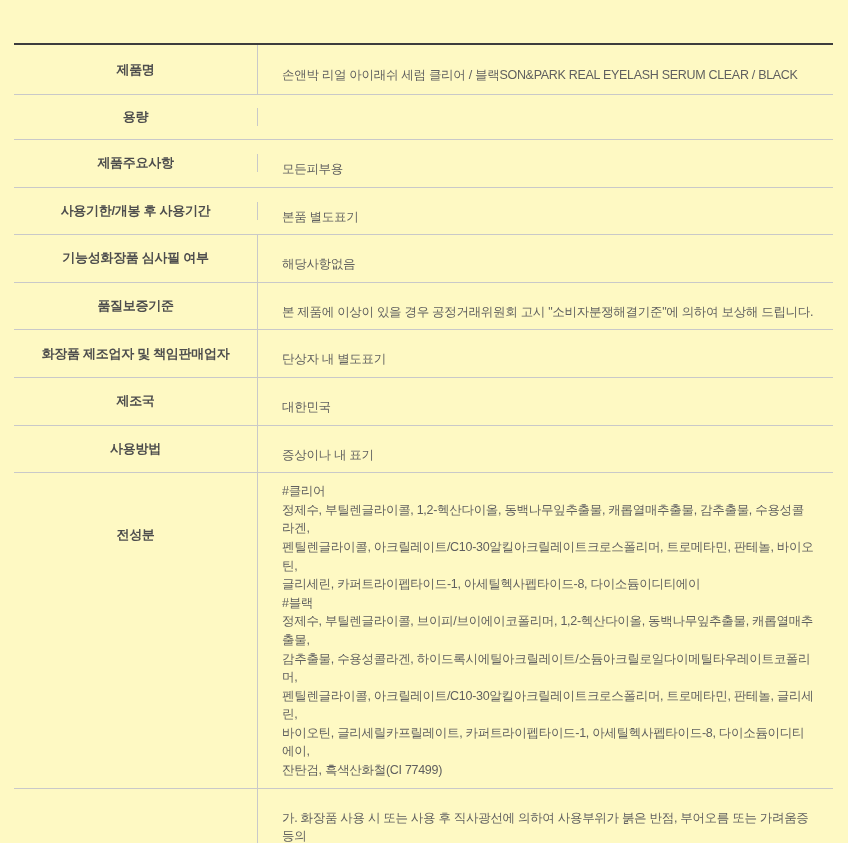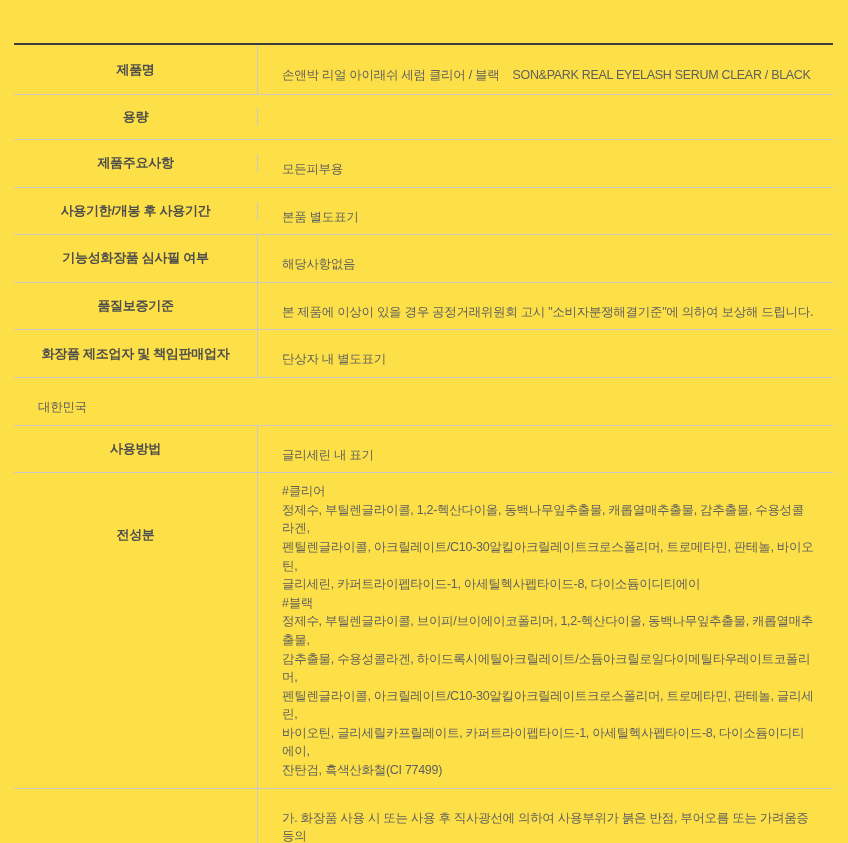--- a/index.html
+++ b/index.html
@@ -4,21 +4,21 @@
 <style>
   html, body {
     margin: 0;
     padding: 0;
     background: #ffffff;
     font-family: "Liberation Sans", "DejaVu Sans", sans-serif;
   }
   .page {
     width: 848px;
     height: 843px;
-    background: #fde047;
+    background: #fef9c3;
     position: relative;
     box-sizing: border-box;
   }
   .info-table {
     position: absolute;
     left: 14px;
     top: 43px;
     width: 819px;
     border-top: 2px solid #3d3d3d;
     border-bottom: 3px solid #3d3d3d;
@@ -63,21 +63,21 @@
   .row-ingredients { min-height: 208px; }
   .row-ingredients .cell-label {
     align-items: flex-start;
     padding-top: 53px;
   }
   .row-ingredients .cell-value {
     align-items: flex-start;
     padding-top: 9px;
   }
   .row-caution { min-height: 86px; }
-  .name-en { margin-left: 13px; }
+  .name-en { }
 </style>
 </head>
 <body>
 
 <div class="page">
   <div class="info-table">
 
     <div class="row h50">
       <div class="cell-label">제품명</div>
       <div class="cell-value">
@@ -109,26 +109,27 @@
       <div class="cell-label">품질보증기준</div>
       <div class="cell-value">본 제품에 이상이 있을 경우 공정거래위원회 고시 "소비자분쟁해결기준"에 의하여 보상해 드립니다.</div>
     </div>
 
     <div class="row h43">
       <div class="cell-label">화장품 제조업자 및 책임판매업자</div>
       <div class="cell-value">단상자 내 별도표기</div>
     </div>
 
     <div class="row h47">
+      <div class="cell-label">제조국</div>
       <div class="cell-value">대한민국</div>
     </div>
 
     <div class="row h43">
       <div class="cell-label">사용방법</div>
-      <div class="cell-value">글리세린 내 표기</div>
+      <div class="cell-value">증상이나 내 표기</div>
     </div>
 
     <div class="row row-ingredients">
       <div class="cell-label">전성분</div>
       <div class="cell-value">
         <span class="pre-lines">#클리어
 정제수, 부틸렌글라이콜, 1,2-헥산다이올, 동백나무잎추출물, 캐롭열매추출물, 감추출물, 수용성콜라겐,
 펜틸렌글라이콜, 아크릴레이트/C10-30알킬아크릴레이트크로스폴리머, 트로메타민, 판테놀, 바이오틴,
 글리세린, 카퍼트라이펩타이드-1, 아세틸헥사펩타이드-8, 다이소듐이디티에이
 #블랙

